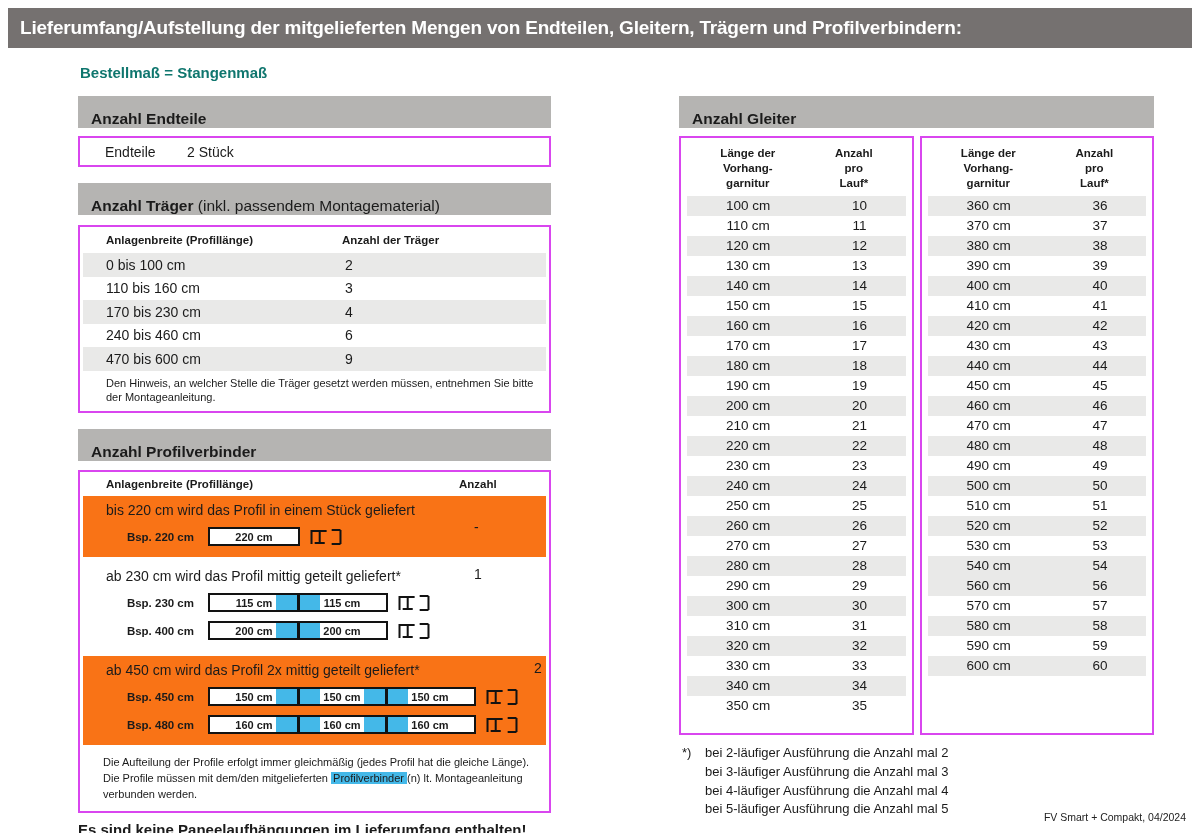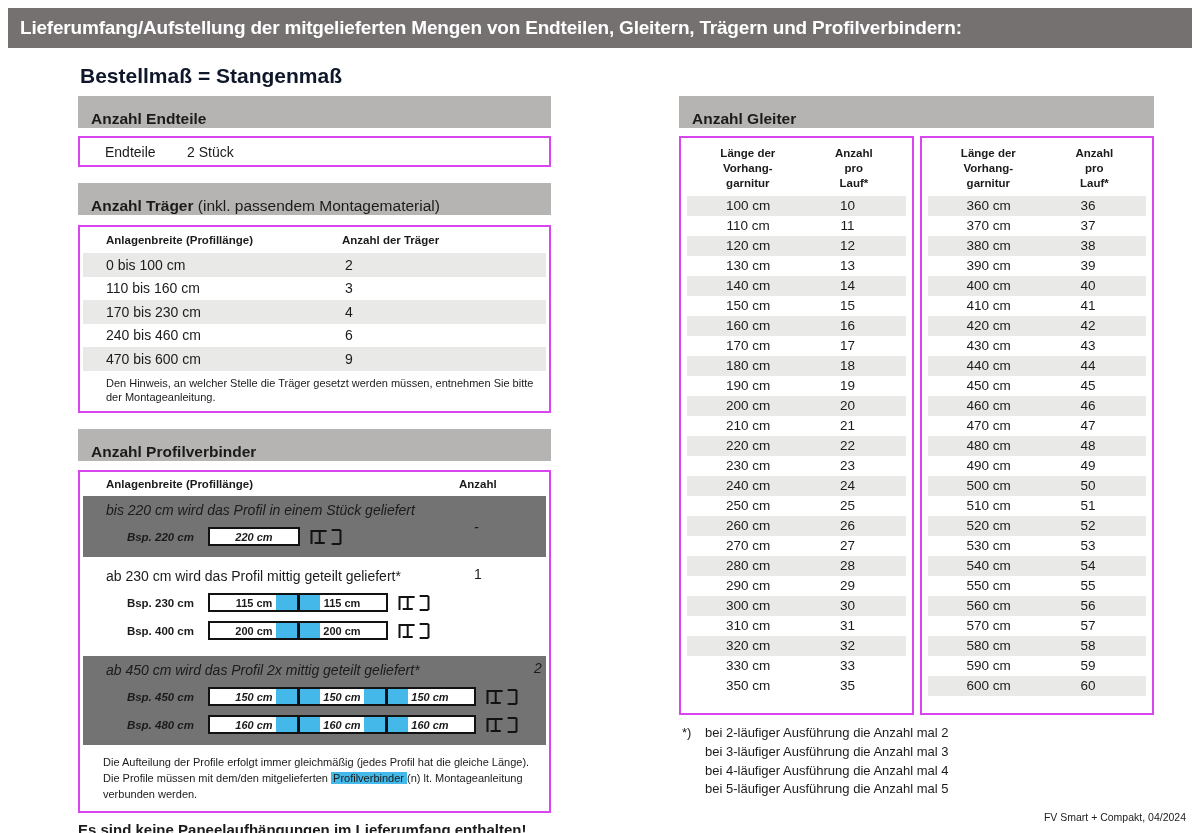--- a/index.html
+++ b/index.html
@@ -9,21 +9,21 @@
     background:#ffffff; color:#1b1b1b;
     font-family:"Liberation Sans", sans-serif;
   }
   .titlebar {
     position:absolute; left:8px; top:8px; width:1184px; height:40px;
     background:#757170; color:#fff; display:flex; align-items:center;
     padding-left:12px; font-size:19px; font-weight:bold; letter-spacing:-0.2px;
   }
   .subtitle {
     position:absolute; left:80px; top:64px;
-    color:#0f172a; font-weight:bold; font-size:21px;
+    color:#0f766e; font-weight:bold; font-size:15px;
   }
   .col-left { position:absolute; left:78px; top:96px; width:473px; }
   .col-right { position:absolute; left:679px; top:96px; width:475px; }
   .secbar {
     background:#b5b4b2; height:32px; display:flex; align-items:flex-end;
     padding-left:13px; font-size:15.5px;
   }
   .secbar b { font-weight:bold; }
   .box { border:2px solid #d946ef; background:#fff; }
 
@@ -39,21 +39,21 @@
   .t-row .t-c1 { padding-left:23px; }
   .t-row.alt { background:#e9e9e8; }
   .t-note { font-size:11px; line-height:1.35; padding:5px 14px 4px 26px; }
 
   
   .pv-box { margin-top:9px; padding-bottom:1px; }
   .pv-head { display:flex; height:24px; align-items:center; font-weight:bold; font-size:11.5px; }
   .pv-head-c1 { flex:1; padding-left:26px; }
   .pv-head-c2 { flex:0 0 90px; }
   .pv-sec { display:flex; margin:0 3px 5px; }
-  .pv-sec.shaded { background:#737373;font-style:italic; }
+  .pv-sec.shaded { background:#f97316; }
   .pv-sec-left { flex:1; padding:3px 0 6px; }
   .pv-sec-text { font-size:14px; padding-left:23px; height:21px; display:flex; align-items:center; }
   .pv-val { flex:0 0 87px; font-size:14px; display:flex; padding-left:15px; }
   .pv-val.vcenter { align-items:center; }
   .pv-val.vtop span { margin-top:4px; }
   .ex-row { display:flex; align-items:center; margin:5px 0 3px 23px; height:23px; }
   .ex-label { width:88px; text-align:right; font-weight:bold; font-size:11.5px; white-space:nowrap; }
   .pbar { display:flex; margin-left:14px; border:2px solid #121212; height:19px; background:#fff; }
   .seg { width:88px; position:relative; display:flex; align-items:center; justify-content:center;
          font-size:11px; font-weight:bold; }
@@ -64,21 +64,21 @@
   .pv-note { font-size:11px; line-height:1.45; padding:5px 14px 7px 23px; }
   .hl { background:#44b8e8; padding:0 3px 0 2px; }
   .bold-line { font-weight:bold; font-size:15px; margin-top:8px; }
 
   
   .g-boxes { display:flex; gap:6px; margin-top:8px; align-items:stretch; }
   .g-box { flex:1; padding-bottom:17px; }
   .g-head { display:flex; padding:8px 0 5px; font-weight:bold; font-size:11.5px; text-align:center; line-height:1.3; }
   .g-h1 { flex:0 0 58%; }
   .g-h2 { flex:0 0 34%; }
-  .g-row { display:flex; height:20px; align-items:center; font-size:13.5px; margin:0 6px; }
+  .g-row { display:flex; height:20px; align-items:center; font-size:13.5px; margin:0 6px;gap:12px; }
   .g-row.alt { background:#e9e9e8; }
   .g-c1 { flex:0 0 56%; text-align:center; }
   .g-c2 { flex:0 0 35%; text-align:center; }
   .g-foot { display:flex; margin-top:9px; font-size:13px; line-height:1.45; }
   .g-foot-marker { width:26px; padding-left:3px; }
   .footer {
     position:absolute; right:14px; top:811px; font-size:10.5px; color:#222;
   }
 </style>
 </head>
@@ -367,20 +367,24 @@
           <div class="g-row alt">
             <div class="g-c1">320 cm</div>
             <div class="g-c2">32</div>
           </div>
 
           <div class="g-row">
             <div class="g-c1">330 cm</div>
             <div class="g-c2">33</div>
           </div>
 
+          <div class="g-row alt">
+            <div class="g-c1">340 cm</div>
+            <div class="g-c2">34</div>
+          </div>
 
           <div class="g-row">
             <div class="g-c1">350 cm</div>
             <div class="g-c2">35</div>
           </div>
         </div>
     </div>
     <div class="box g-box">
       <div class="g-head">
         <div class="g-h1">
@@ -484,24 +488,20 @@
           <div class="g-row">
             <div class="g-c1">530 cm</div>
             <div class="g-c2">53</div>
           </div>
 
           <div class="g-row alt">
             <div class="g-c1">540 cm</div>
             <div class="g-c2">54</div>
           </div>
 
-          <div class="g-row">
-            <div class="g-c1">550 cm</div>
-            <div class="g-c2">55</div>
-          </div>
 
           <div class="g-row alt">
             <div class="g-c1">560 cm</div>
             <div class="g-c2">56</div>
           </div>
 
           <div class="g-row">
             <div class="g-c1">570 cm</div>
             <div class="g-c2">57</div>
           </div>

